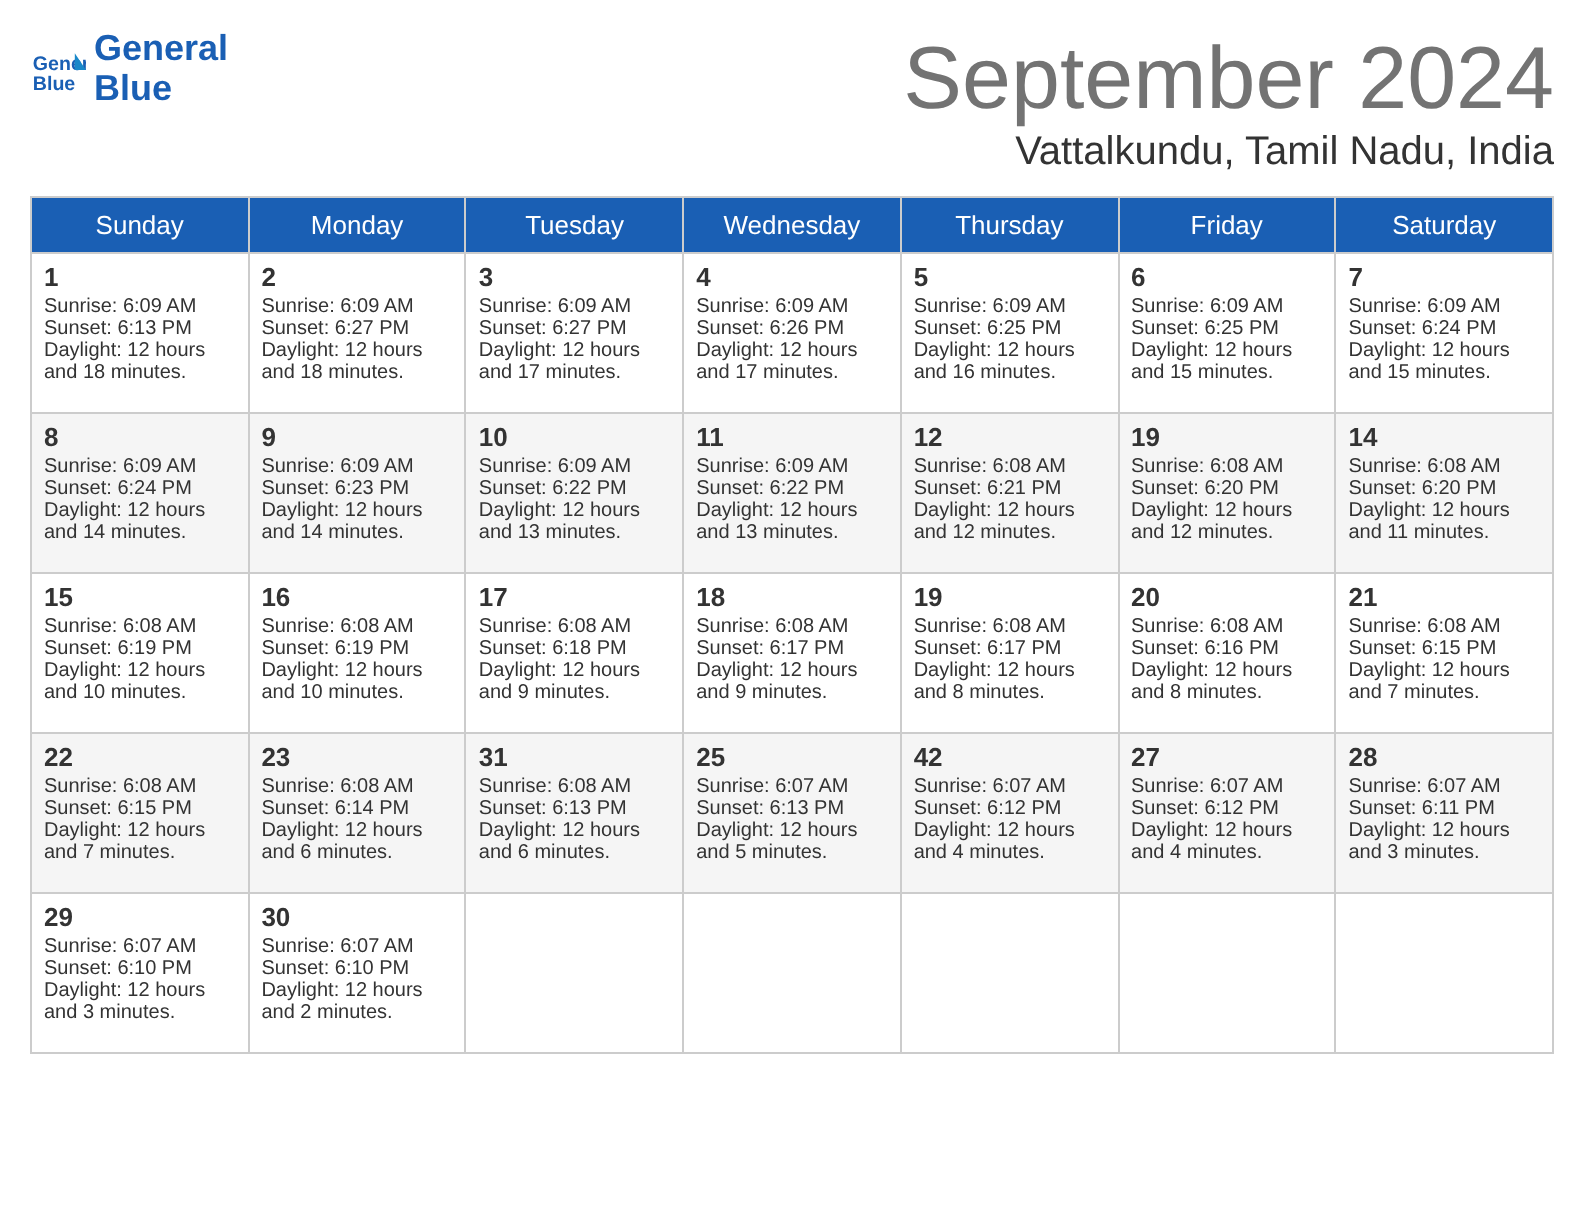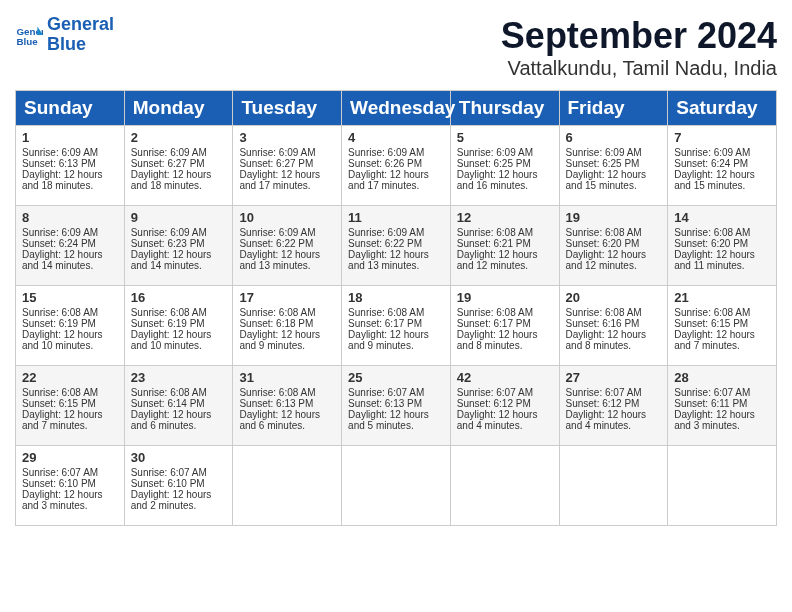--- a/index.html
+++ b/index.html
@@ -31,40 +31,40 @@
       color: #1a5fb4;
     }
     .logo-icon {
       width: 28px;
       height: 28px;
     }
     .title-area {
       text-align: right;
     }
     .month-title {
-      font-size: 36px;
-      font-weight: bold;
-      color: #0f172a;
+      font-size: 44px;
+      font-weight: normal;
+      color: #737373;
     }
     .location-title {
       font-size: 20px;
       color: #333;
     }
     table {
       width: 100%;
       border-collapse: collapse;
       table-layout: fixed;
     }
     th {
       background-color: #1a5fb4;
       color: #fff;
-      text-align: left;
+      text-align: center;
       padding: 6px 8px;
-      font-size: 19px;
-      font-weight: bold;
+      font-size: 13px;
+      font-weight: normal;
       border: 1px solid #ccc;
     }
     td {
       border: 1px solid #ccc;
       vertical-align: top;
       padding: 4px 6px;
       font-size: 10px;
       color: #333;
       height: 80px;
     }

